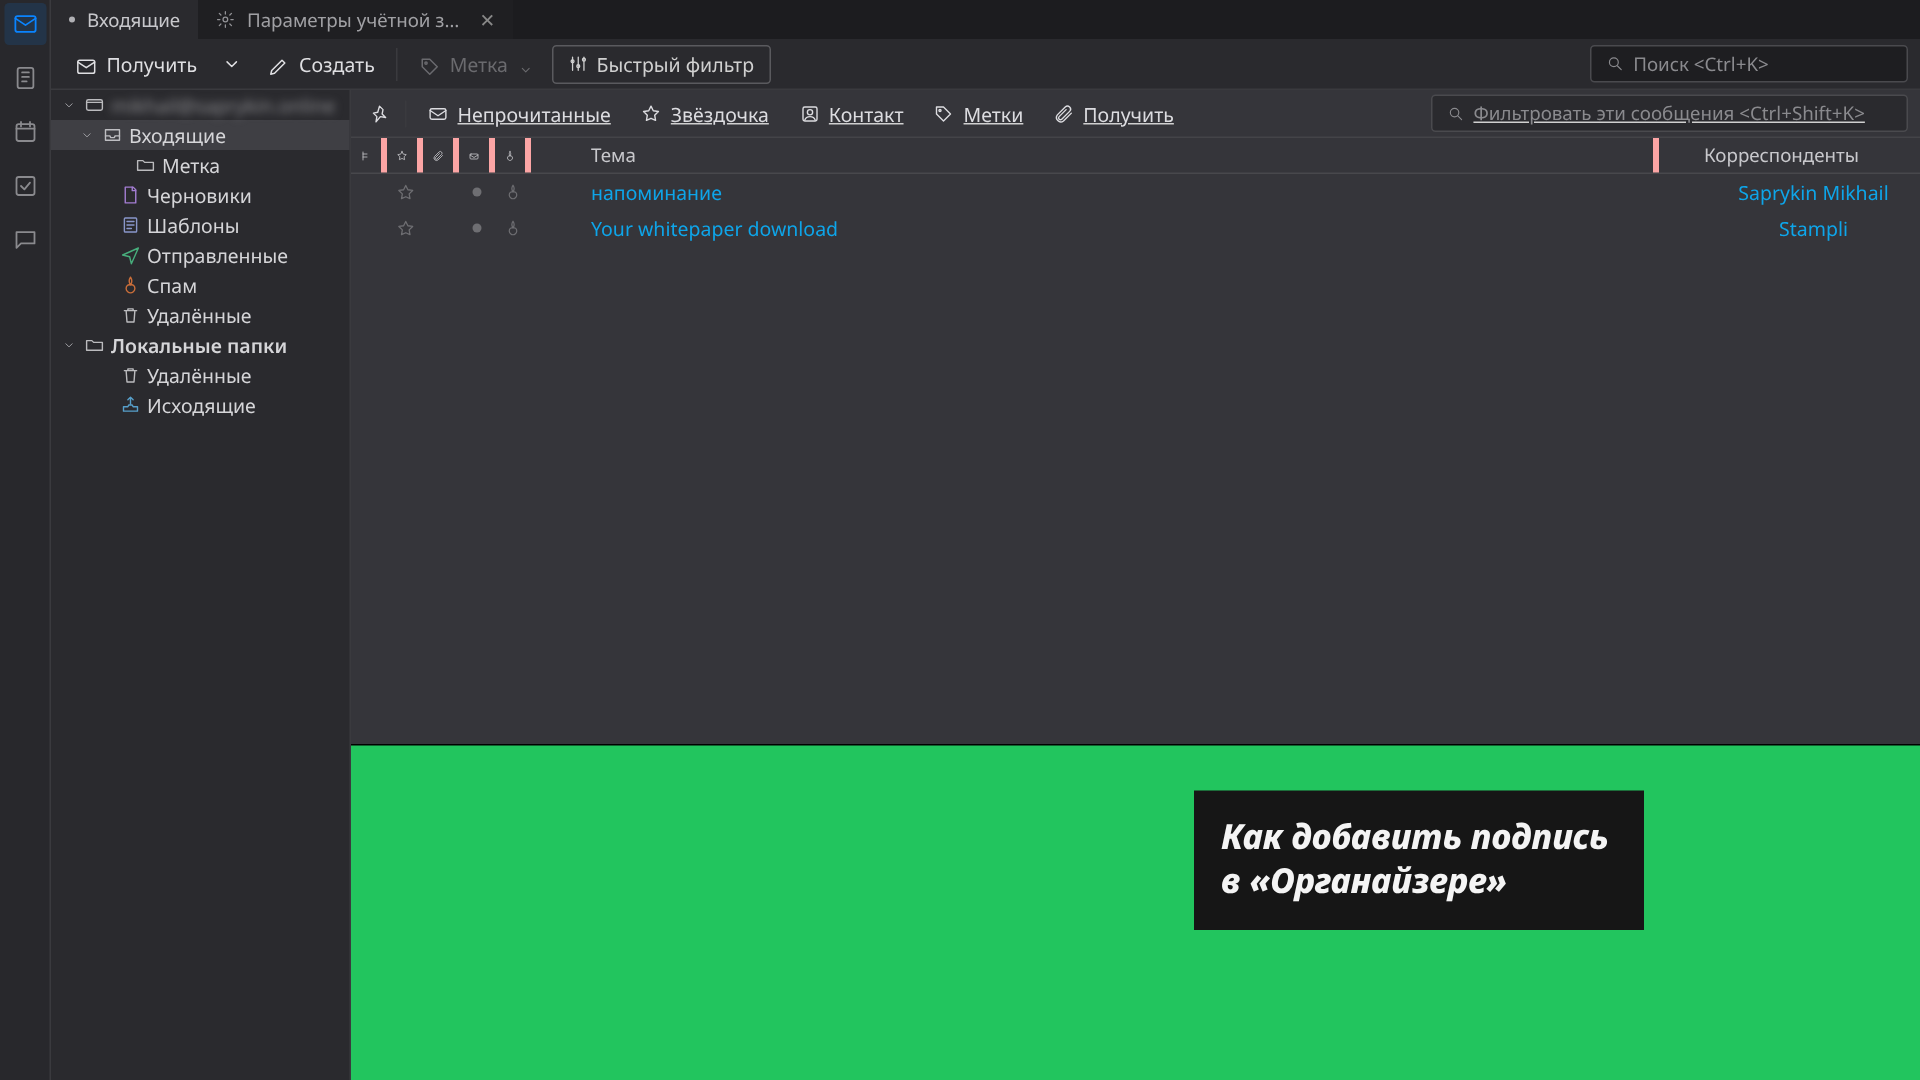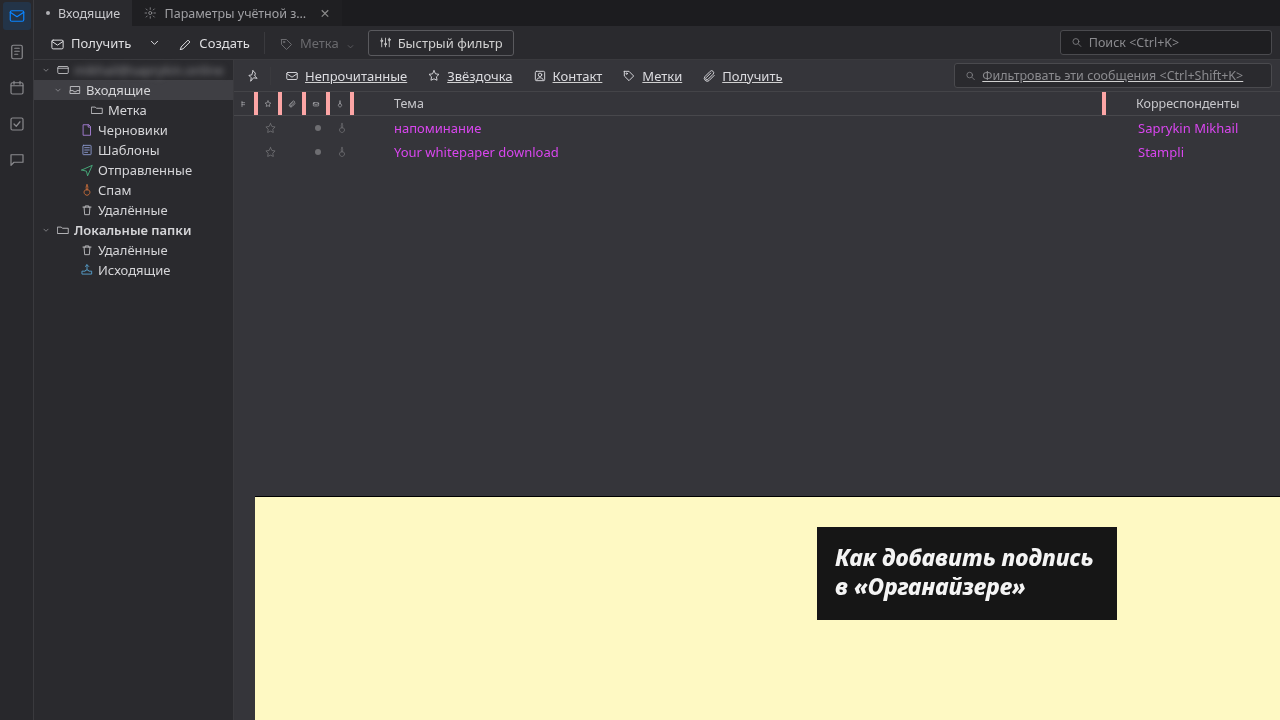--- a/index.html
+++ b/index.html
@@ -129,31 +129,31 @@
 .col-cell {
   display: flex; align-items: center; border-right: 4px solid #fca5a5;
   padding: 0 6px;
 }
 .col-narrow { width: 24px; justify-content: center; }
 .col-subject { flex: 1; padding-left: 40px; }
 .col-corr { width: 150px; margin-left: 24px; }
 
 .msg-list { flex: 1; background: #35353a; overflow: auto; }
 .msg-row {
-  height: 24px; display: flex; align-items: center; color: #d946ef;
+  height: 24px; display: flex; align-items: center; color: #0ea5e9;
 }
 .msg-row .c { display: flex; align-items: center; justify-content: center; }
 .msg-row .c.narrow { width: 24px; color: #6e6e72; }
 .msg-row .subject { flex: 1; padding-left: 40px; }
-.msg-row .corr { width: 150px; padding-left: 8px; }
+.msg-row .corr { width: 150px; padding-left: 8px; text-align: center; }
 
 
 .preview {
-  height: 224px; background: #fef9c3; border-top: 1px solid #000;
-  position: relative; overflow:hidden;margin-left:21px;
+  height: 224px; background: #22c55e; border-top: 1px solid #000;
+  position: relative; overflow:hidden;
 }
 .preview .card {
   position: absolute; left: 562px; top: 30px;
   width: 300px; padding: 16px 18px 18px;
   background: #161616; color: #f4f4f4;
   font-weight: 800; font-size: 23px; line-height: 1.28;
   font-style: italic;
 }
 
 

